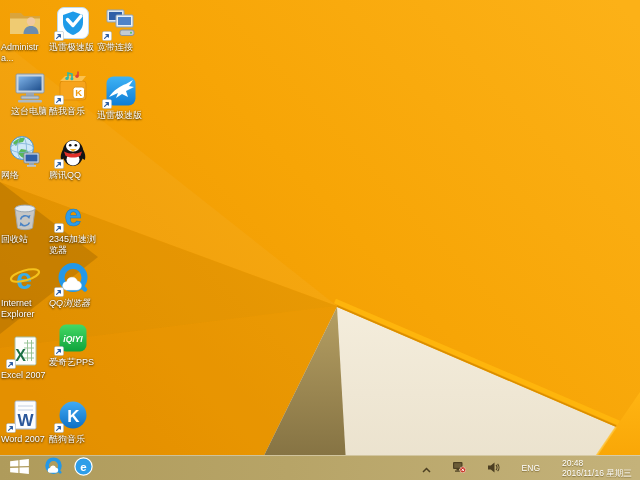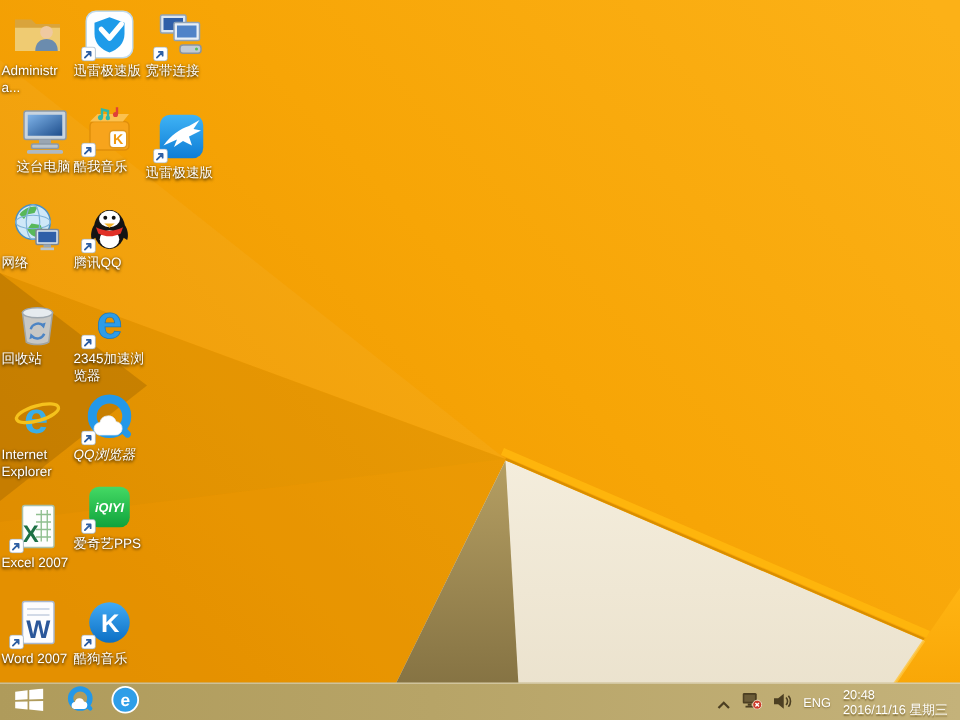--- a/index.html
+++ b/index.html
@@ -16,21 +16,21 @@
        white-space:pre-line;word-break:break-all;}
   
   .taskbar{position:absolute;left:0;right:0;bottom:0;height:25px;
            background:linear-gradient(90deg,#AF9B5B 0%,#B7A467 45%,#C4B27A 100%);
            border-top:1px solid rgba(255,255,255,.35);
            display:flex;align-items:center;}
   .taskbar button{background:transparent;border:none;padding:0;margin:0;cursor:default;
                   display:flex;align-items:center;justify-content:center;height:100%;}
   .start-btn{width:38px;}
   .task-app{width:30px;margin-left:4px;}
-  .tray{margin-left:auto;display:flex;align-items:center;gap:8px;padding-right:6px;height:100%;}
+  .tray{margin-left:auto;display:flex;align-items:center;gap:22px;padding-right:6px;height:100%;}
   .tray-txt{color:#fff;font-size:8.5px;text-shadow:0 1px 1px rgba(80,60,10,.55);}
   .clock{display:flex;flex-direction:column;align-items:flex-start;justify-content:center;
          line-height:10px;min-width:72px;}
 </style>
 </head>
 <body>
 
 <div class="screen">
 
   <svg class="wallpaper" viewBox="0 0 640 480">

